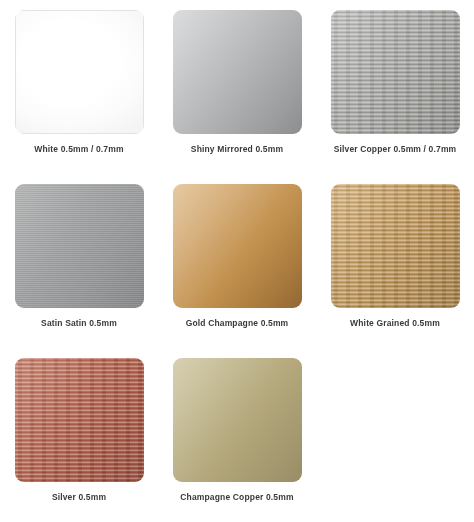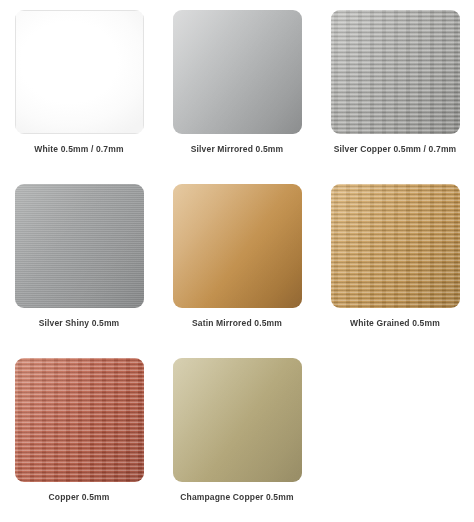--- a/index.html
+++ b/index.html
@@ -183,68 +183,68 @@
       <div class="base mat-white"></div>
     </div>
     <div class="swatch-label">White 0.5mm / 0.7mm</div>
   </div>
 
   <div class="swatch-cell">
     <div class="swatch-tile">
       <div class="base mat-silver-mirrored"></div>
       <div class="sheen sheen-soft"></div>
     </div>
-    <div class="swatch-label">Silver Mirrored 0.5mm</div>
+    <div class="swatch-label">Shiny Mirrored 0.5mm</div>
   </div>
 
   <div class="swatch-cell">
     <div class="swatch-tile">
       <div class="base mat-silver-grained"></div>
       <div class="grain-overlay grain-strong"></div>
       <div class="grain-overlay grain-vertical-mottle"></div>
       <div class="sheen sheen-faint"></div>
     </div>
     <div class="swatch-label">Silver Copper 0.5mm / 0.7mm</div>
   </div>
 
   <div class="swatch-cell">
     <div class="swatch-tile">
       <div class="base mat-silver-satin"></div>
       <div class="grain-overlay grain-satin"></div>
       <div class="sheen sheen-faint"></div>
     </div>
-    <div class="swatch-label">Silver Shiny 0.5mm</div>
+    <div class="swatch-label">Satin Satin 0.5mm</div>
   </div>
 
   <div class="swatch-cell">
     <div class="swatch-tile">
       <div class="base mat-gold-mirrored"></div>
       <div class="sheen sheen-soft"></div>
     </div>
-    <div class="swatch-label">Satin Mirrored 0.5mm</div>
+    <div class="swatch-label">Gold Champagne 0.5mm</div>
   </div>
 
   <div class="swatch-cell">
     <div class="swatch-tile">
       <div class="base mat-gold-grained"></div>
       <div class="grain-overlay grain-strong"></div>
       <div class="grain-overlay grain-vertical-mottle"></div>
       <div class="sheen sheen-faint"></div>
     </div>
     <div class="swatch-label">White Grained 0.5mm</div>
   </div>
 
   <div class="swatch-cell">
     <div class="swatch-tile">
       <div class="base mat-copper"></div>
       <div class="grain-overlay grain-strong"></div>
       <div class="grain-overlay grain-vertical-mottle"></div>
       <div class="sheen sheen-faint"></div>
     </div>
-    <div class="swatch-label">Copper 0.5mm</div>
+    <div class="swatch-label">Silver 0.5mm</div>
   </div>
 
   <div class="swatch-cell">
     <div class="swatch-tile">
       <div class="base mat-champagne-shiny"></div>
       <div class="sheen sheen-soft"></div>
     </div>
     <div class="swatch-label">Champagne Copper 0.5mm</div>
   </div>
 

